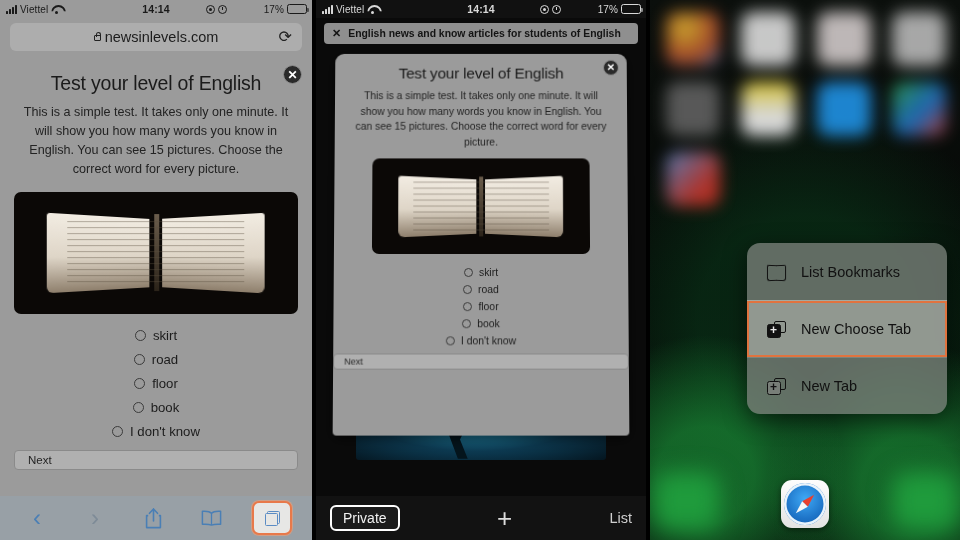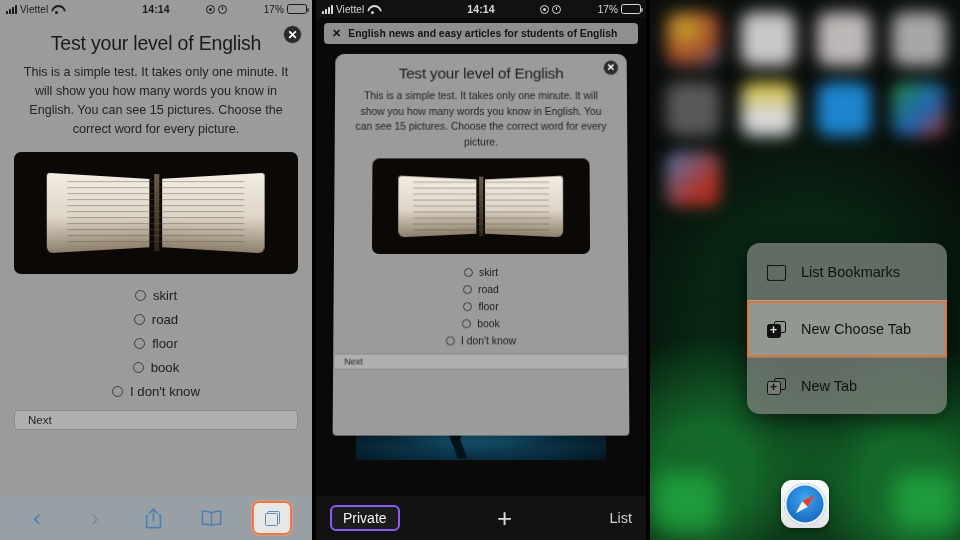--- a/index.html
+++ b/index.html
@@ -139,21 +139,21 @@
       radial-gradient(ellipse at 48% 10%, #7fd3e8 0%, #1e7fa0 22%, #0c3a52 55%, #04151f 100%);
   }
   .diver { position:absolute; left: 36%; top: -18%; width: 14%; height: 115%;
     background: #04141c; clip-path: polygon(46% 0,72% 16%,40% 62%,62% 100%,34% 100%,8% 52%,30% 18%); }
   .bottombar2 {
     position: absolute; bottom: 0; left: 0; right: 0; height: 44px; background: #121212;
     display: flex; align-items: center; justify-content: space-between; padding: 0 14px;
     color: #e4e4e4;
   }
   .private-btn {
-    padding: 3px 11px; border: 2px solid #8b5cf6; border-radius: 6px;
+    padding: 3px 11px; border: 2px solid #ffffff; border-radius: 6px;
     font-size: 14px; color: #f2f2f2; background: #1c1c1c;
   }
   .plus { font-size: 26px; font-weight: 300; color: #dcdcdc; line-height: 1; }
   .done { font-size: 14.5px; color: #cfcfcf; }
 
   
   .home {
     position: absolute; inset: 0;
     background:
       radial-gradient(circle at 18% 88%, rgba(28,150,58,.62) 0 9%, transparent 26%),
@@ -246,20 +246,27 @@
       </div>
       <div class="sb-center">14:14</div>
       <div class="sb-right">
         <span class="ic-loc"></span>
         <span class="ic-alarm"></span>
         <span class="pct">17%</span>
         <span class="batt"><span class="batt-fill" style="width:17%"></span></span>
       </div>
     </div>
 
+    <div class="urlbar-wrap">
+      <div class="urlbar">
+        <span class="lock"></span>
+        <span>newsinlevels.com</span>
+        <span class="reload">⟳</span>
+      </div>
+    </div>
 
     <div class="page">
       <div class="close-x">✕</div>
       <div class="h1">Test your level of English</div>
       <div class="intro">This is a simple test. It takes only one minute. It will show you how many words you know in English. You can see 15 pictures. Choose the correct word for every picture.</div>
 
       <div class="photo">
         <div class="book">
           <div class="pg pgL"></div>
           <div class="pg pgR"></div>
@@ -333,21 +340,21 @@
       <div class="sb-right">
         <span class="ic-loc"></span>
         <span class="ic-alarm"></span>
         <span class="pct">17%</span>
         <span class="batt"><span class="batt-fill" style="width:17%"></span></span>
       </div>
     </div>
 
     <div class="tabchip">
       <span class="chipx">✕</span>
-      <span>English news and easy articles for students of English</span>
+      <span>English news and know articles for students of English</span>
     </div>
 
     <div class="cards">
 
       <div class="card-under">
         <div class="diver"></div>
       </div>
 
       <div class="card">
         <div class="close-x">✕</div>

